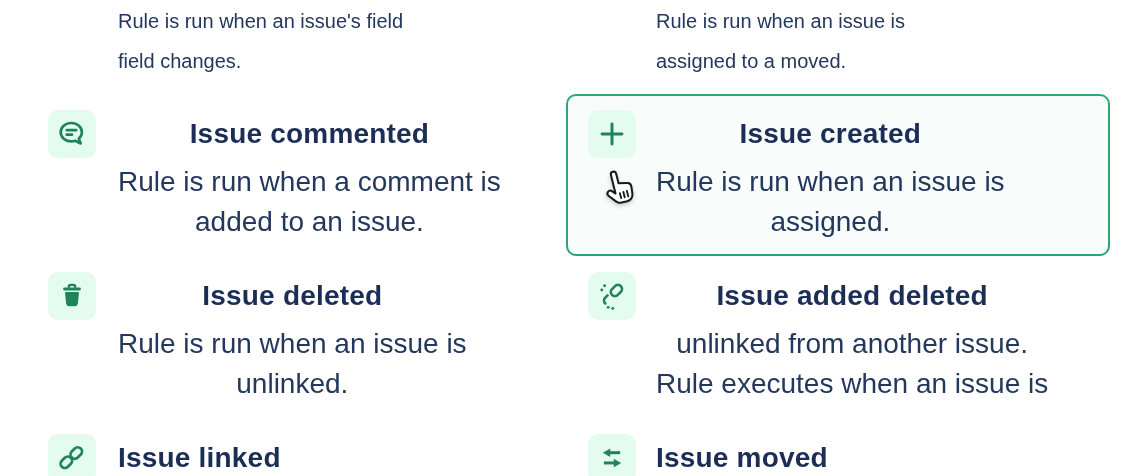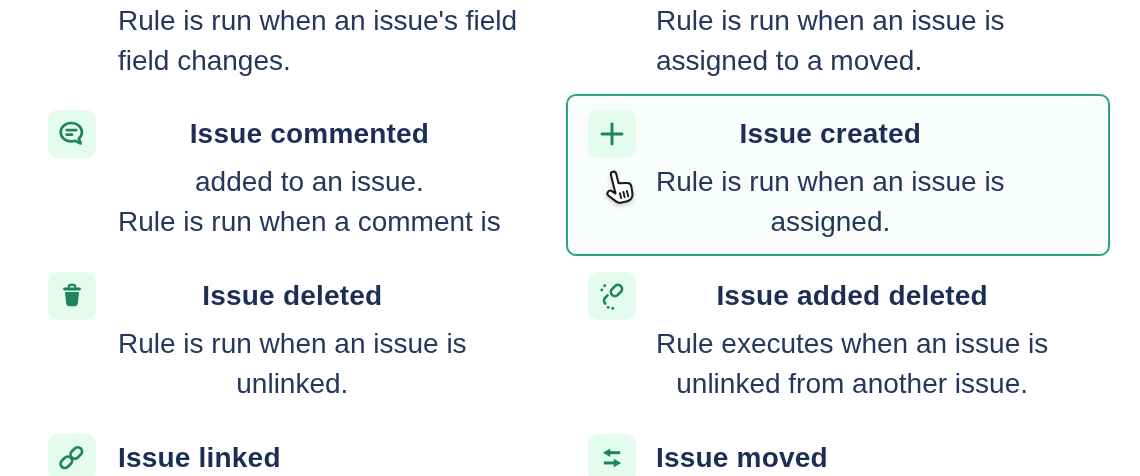--- a/index.html
+++ b/index.html
@@ -7,21 +7,21 @@
     width:1140px;height:476px;overflow:hidden;
     background:var(--page-bg,#ffffff);
     font-family:"Liberation Sans", sans-serif;
     position:relative;
   }
   .canvas{position:absolute;inset:0;width:1140px;height:476px;overflow:hidden;}
 
   
   .partial-desc{
     position:absolute;top:1px;
-    font-size:28px;line-height:40px;color:var(--desc-color,#24375C);
+    font-size:20px;line-height:40px;color:var(--desc-color,#24375C);
     white-space:nowrap;
   }
   .partial-left{left:118px;}
   .partial-right{left:656px;}
 
   
   .grid{
     position:absolute;left:48px;top:110px;
     display:grid;grid-template-columns:500px 522px;
     column-gap:40px;row-gap:30px;grid-auto-rows:132px;
@@ -83,22 +83,22 @@
         <div class="icon-box">
           <svg width="34" height="34" viewBox="0 0 48 48" fill="none" stroke="currentColor">
             <path d="M23 8.5 C14.5 8.5 8 14.3 8 21.5 C8 28.7 14.5 34.5 23 34.5 C25 34.5 26.9 34.2 28.6 33.5 L36.3 37.3 L33.6 30.4 C36.4 28.1 38 24.9 38 21.5 C38 14.3 31.5 8.5 23 8.5 Z" stroke-width="3.8" stroke-linejoin="round"></path>
             <path d="M16.5 18.5 H30" stroke-width="3.8" stroke-linecap="round"></path>
             <path d="M16.5 25 H24" stroke-width="3.8" stroke-linecap="round"></path>
           </svg>
         </div>
         <div class="text">
           <div class="title">Issue commented</div>
           <div class="desc">
+            <div>Rule is run when a comment is</div>
             <div>added to an issue.</div>
-            <div>Rule is run when a comment is</div>
           </div>
         </div>
       </div>
     </div>
 
     <div class="cell">
       <div class="selection-ring"></div>
       <div class="item">
         <div class="icon-box">
           <svg width="34" height="34" viewBox="0 0 48 48" fill="none" stroke="currentColor">
@@ -142,22 +142,22 @@
             <path d="M14.5 34.5 a5.8 5.8 0 0 1 0 -8.2 l3.2 -3.2" stroke-width="3.8" stroke-linecap="round"></path>
             <path d="M9.5 15.5 l0.1 0" stroke-width="4" stroke-linecap="round"></path>
             <path d="M13.5 9.5 l0.1 0" stroke-width="4" stroke-linecap="round"></path>
             <path d="M18.5 40 l0.1 0" stroke-width="4" stroke-linecap="round"></path>
             <path d="M25 41.5 l0.1 0" stroke-width="4" stroke-linecap="round"></path>
           </svg>
         </div>
         <div class="text">
           <div class="title">Issue added deleted</div>
           <div class="desc">
+            <div>unlinked from another issue.</div>
             <div>Rule executes when an issue is</div>
-            <div>unlinked from another issue.</div>
           </div>
         </div>
       </div>
     </div>
 
     <div class="cell">
       <div class="item">
         <div class="icon-box">
           <svg width="34" height="34" viewBox="0 0 48 48" fill="none" stroke="currentColor">
             <rect x="7" y="24" width="18" height="12" rx="6" transform="rotate(-45 16 30)" stroke-width="3.8"></rect>

